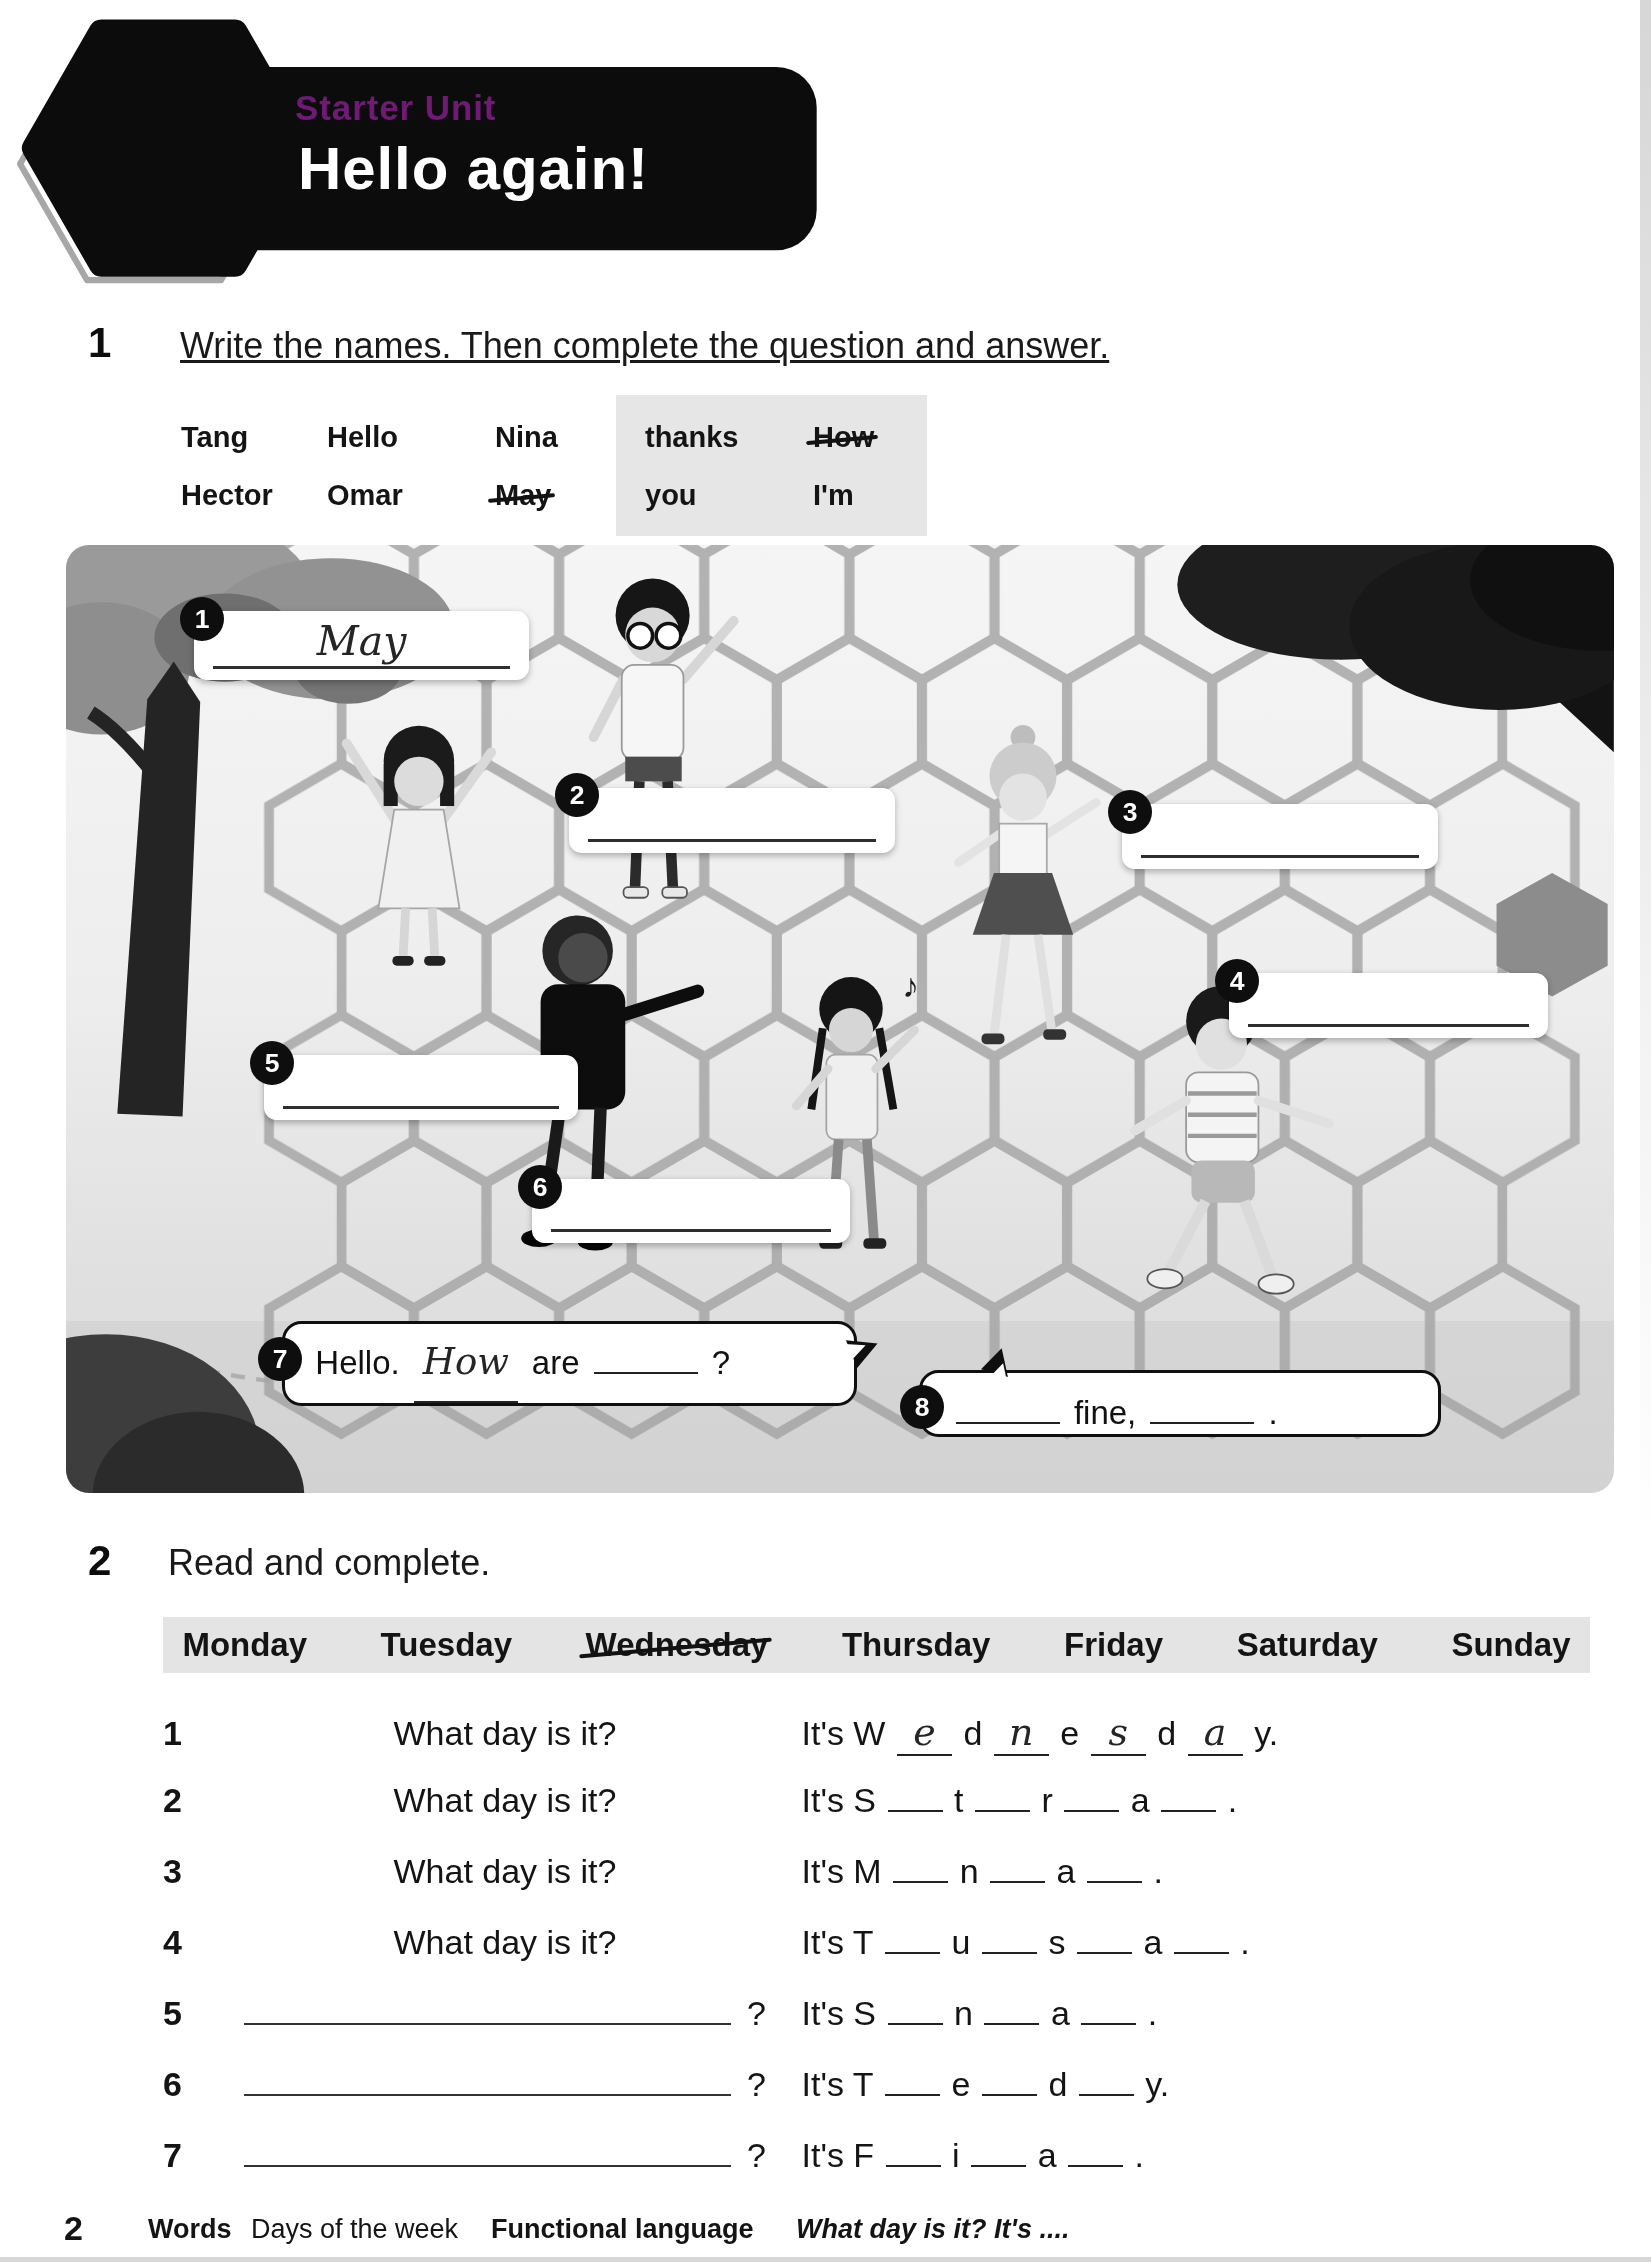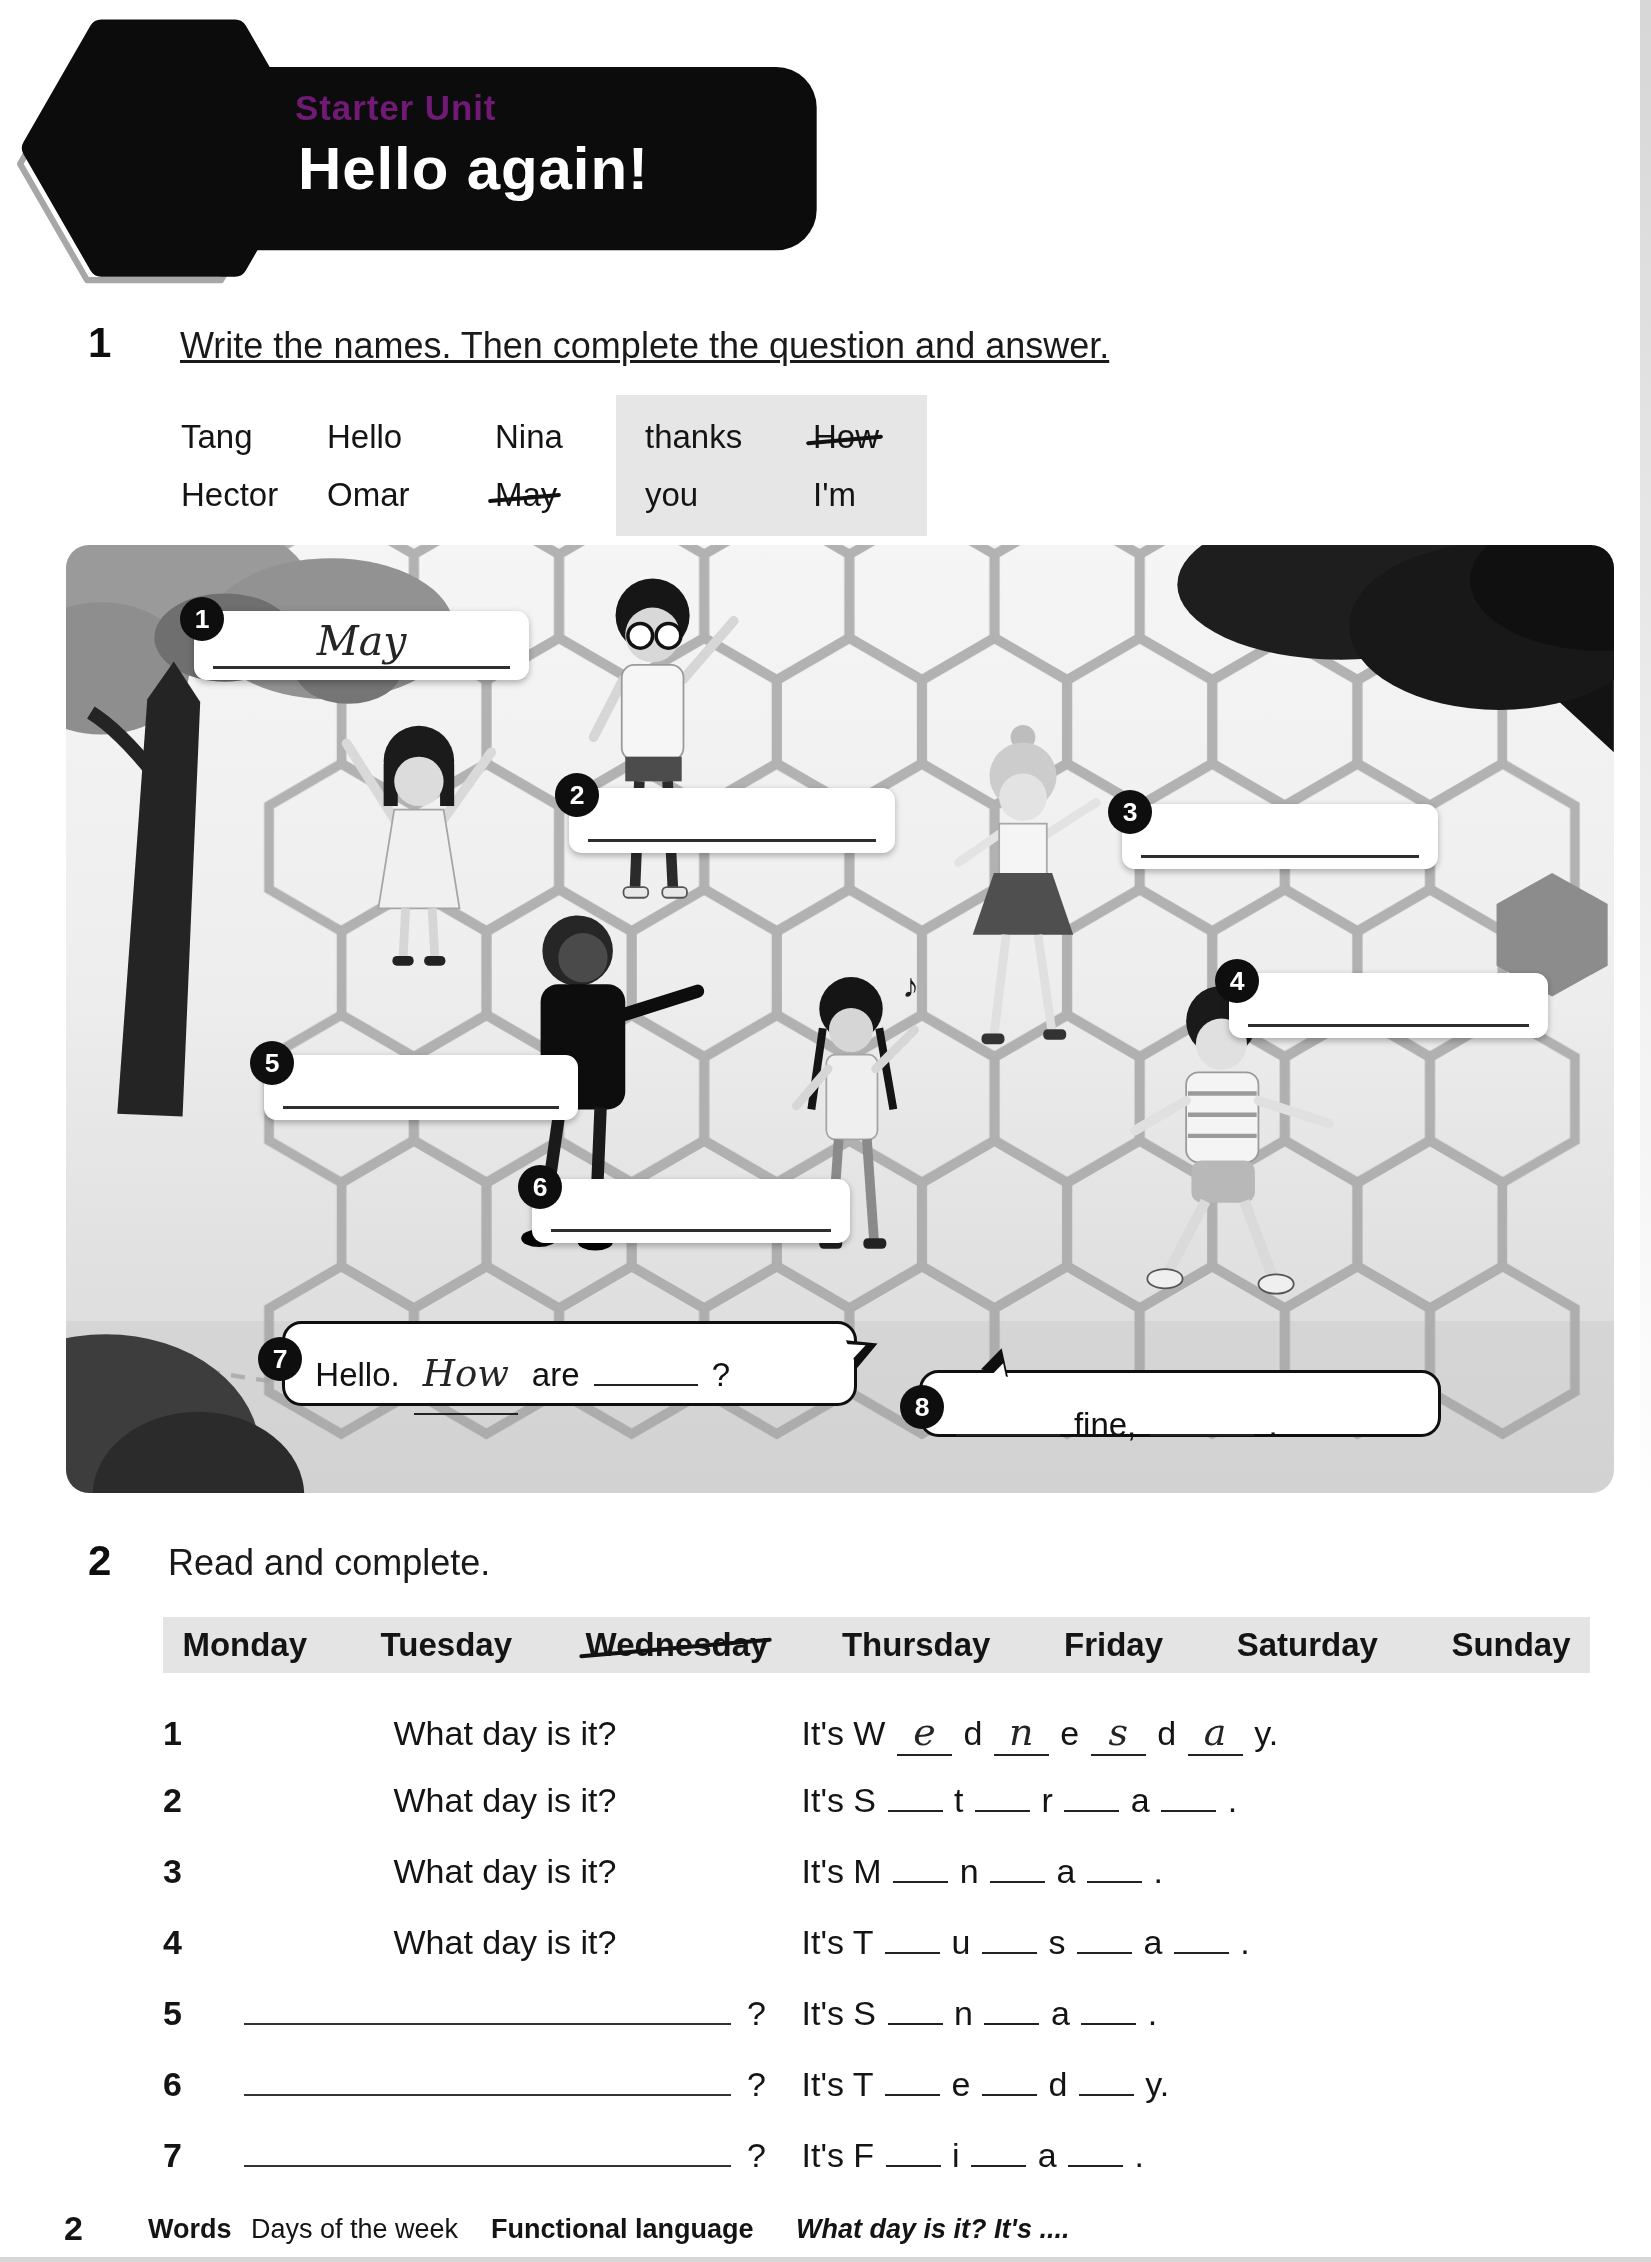--- a/index.html
+++ b/index.html
@@ -20,39 +20,39 @@
   
   .ex-num { position:absolute; font-size:42px; font-weight:bold; color:#0d0d0d; }
   .ex-instruction { position:absolute; font-size:36px; color:#1a1a1a; }
   .ex1-num { left:88px; top:319px; }
   .ex1-instr { left:180px; top:325px;text-decoration:underline; }
   .ex2-num-h { left:88px; top:1537px; }
   .ex2-instr { left:168px; top:1542px; }
 
   
   .wb-shade { position:absolute; left:616px; top:395px; width:311px; height:141px; background:#e6e6e6; }
-  .wordbank1 { position:absolute; left:181px; top:408px; width:865px; font-size:33px; font-weight:normal; }
+  .wordbank1 { position:absolute; left:181px; top:408px; width:865px; font-size:29px; font-weight:bold; }
   .wb-row { display:grid; grid-template-columns:146px 168px 150px 168px auto; justify-items:start; line-height:58px; }
   .wb-word { position:relative; display:inline-block; }
   .crossed::after { content:""; position:absolute; left:-7px; right:-3.5px; top:52%; height:3.5px; background:#121212; transform:rotate(-5deg); border-radius:2.6px; }
 
   
   .illustration { position:absolute; left:66px; top:545px; width:1548px; height:948px; border-radius:23px; overflow:hidden;
     background:linear-gradient(180deg,#f5f5f5 0%,#eeeeee 45%,#e1e1e1 75%,#d8d8d8 100%); }
   .illustration svg { position:absolute; left:0; top:0; }
   .overlay { position:absolute; left:0; top:0; width:100%; height:100%; }
 
   .name-field { position:absolute; background:#fff; border-radius:12.4px; box-shadow:0 2.6px 6.2px rgba(0,0,0,.28); z-index:2; }
   .name-field::after { content:""; position:absolute; left:19.4px; right:19.4px; bottom:11.5px; height:2.6px; background:#2e2e2e; }
   .name-field .handwritten.fill { position:absolute; left:0; right:0; bottom:15px; text-align:center; font-size:41px; color:#252525; }
   .num-badge { position:absolute; width:44px; height:44px; border-radius:50%; background:#0e0e0e; color:#fff;
     font-weight:bold; font-size:26.5px; display:flex; align-items:center; justify-content:center; z-index:4; }
   .handwritten { font-family:"DejaVu Serif", serif; font-style:italic; color:#252525; }
 
-  .speech { position:absolute; background:#fff; border:3.5px solid #0f0f0f; border-radius:19.4px; padding:12px 25px;
+  .speech { position:absolute; background:#fff; border:3.5px solid #0f0f0f; border-radius:19.4px; padding:0 25px;
     font-size:33px; color:#111; white-space:nowrap; z-index:3; }
   .speech .seg-text { margin:0 5.3px; }
   .speech .blank { display:inline-block; width:104px; border-bottom:2.6px solid #222; margin:0 8.8px; text-align:center; }
   .speech .blank .handwritten { font-size:37px; }
   .bubble7 { left:216px; top:776px; width:575px; height:85px; line-height:76px; }
   .bubble7::before { content:""; position:absolute; right:-39px; top:7px; border:15px solid transparent; border-left:28px solid #0f0f0f; transform:rotate(-22deg); }
   .bubble7::after  { content:""; position:absolute; right:-21px; top:14px; border:9.7px solid transparent; border-left:19.4px solid #ffffff; transform:rotate(-22deg); }
   .bubble8 { left:853px; top:825px; width:522px; height:67px; line-height:79px; }
   .bubble8::before { content:""; position:absolute; left:64px; top:-39px; border:14px solid transparent; border-bottom:26.5px solid #0f0f0f; transform:rotate(16deg); }
   .bubble8::after  { content:""; position:absolute; left:71px; top:-19.4px; border:9.7px solid transparent; border-bottom:17.6px solid #ffffff; transform:rotate(16deg); }

